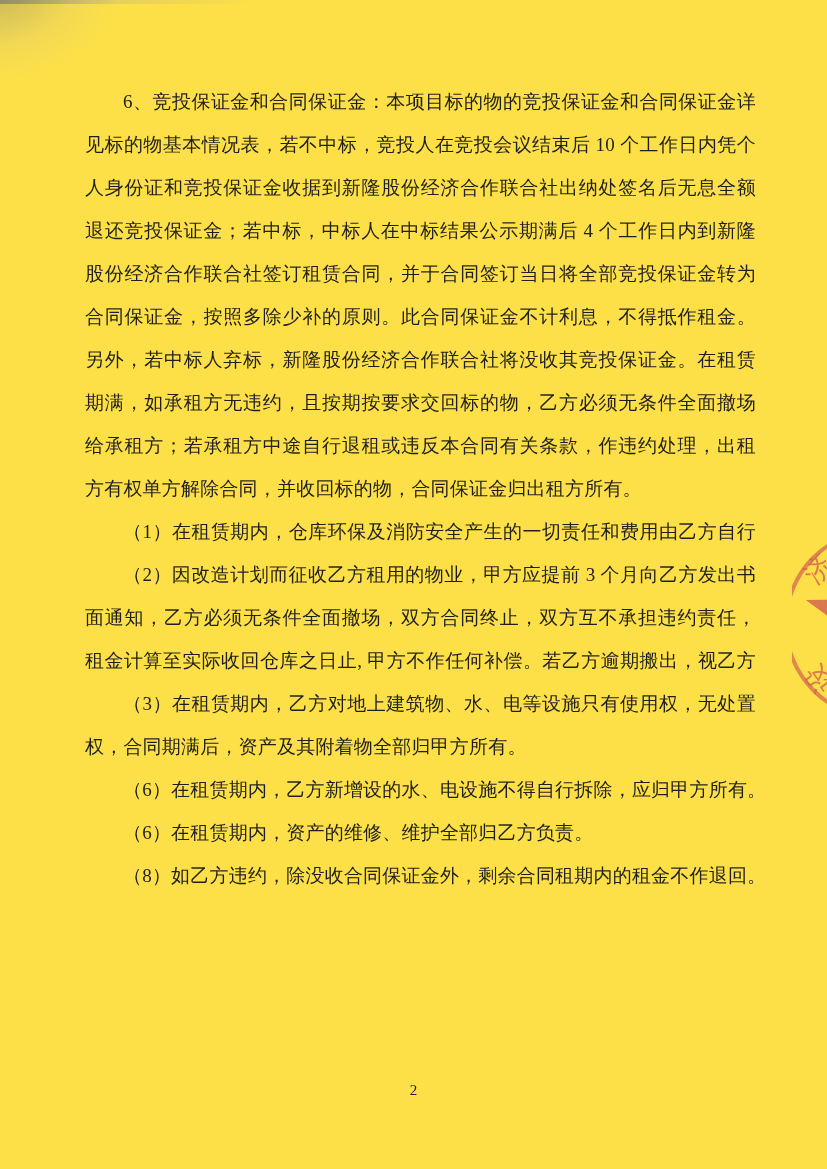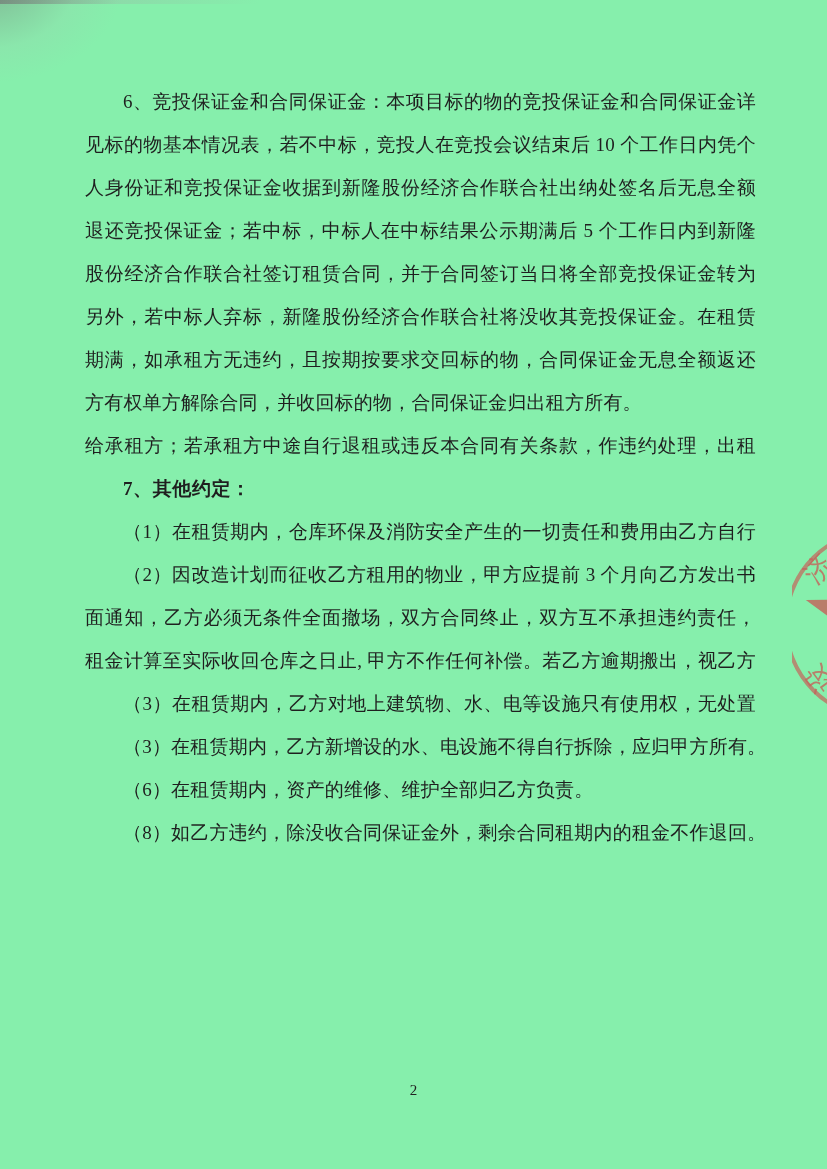--- a/index.html
+++ b/index.html
@@ -40,42 +40,43 @@
   }
   .stamp{
     position:absolute;left:792px;top:526px;
     width:200px;height:210px;
     opacity:.88;
   }
 </style>
 </head>
 <body>
 
-<div class="page" style="background: #86efac;">
+<div class="page" style="background: #fde047;">
 
   <div class="artifact-top"></div>
   <div class="artifact-corner"></div>
 
   <div class="doc-body" style="color: rgb(31, 31, 31);">
       <div class="line indent justify">6、竞投保证金和合同保证金：本项目标的物的竞投保证金和合同保证金详</div>
       <div class="line justify">见标的物基本情况表，若不中标，竞投人在竞投会议结束后 10 个工作日内凭个</div>
       <div class="line justify">人身份证和竞投保证金收据到新隆股份经济合作联合社出纳处签名后无息全额</div>
-      <div class="line justify">退还竞投保证金；若中标，中标人在中标结果公示期满后 5 个工作日内到新隆</div>
+      <div class="line justify">退还竞投保证金；若中标，中标人在中标结果公示期满后 4 个工作日内到新隆</div>
       <div class="line justify">股份经济合作联合社签订租赁合同，并于合同签订当日将全部竞投保证金转为</div>
+      <div class="line justify">合同保证金，按照多除少补的原则。此合同保证金不计利息，不得抵作租金。</div>
       <div class="line justify">另外，若中标人弃标，新隆股份经济合作联合社将没收其竞投保证金。在租赁</div>
-      <div class="line justify">期满，如承租方无违约，且按期按要求交回标的物，合同保证金无息全额返还</div>
+      <div class="line justify">期满，如承租方无违约，且按期按要求交回标的物，乙方必须无条件全面撤场</div>
+      <div class="line justify">给承租方；若承租方中途自行退租或违反本合同有关条款，作违约处理，出租</div>
       <div class="line">方有权单方解除合同，并收回标的物，合同保证金归出租方所有。</div>
-      <div class="line justify">给承租方；若承租方中途自行退租或违反本合同有关条款，作违约处理，出租</div>
-      <div class="line indent bold">7、其他约定：</div>
       <div class="line indent justify">（1）在租赁期内，仓库环保及消防安全产生的一切责任和费用由乙方自行</div>
       <div class="line indent justify">（2）因改造计划而征收乙方租用的物业，甲方应提前 3 个月向乙方发出书</div>
       <div class="line justify">面通知，乙方必须无条件全面撤场，双方合同终止，双方互不承担违约责任，</div>
       <div class="line justify">租金计算至实际收回仓库之日止, 甲方不作任何补偿。若乙方逾期搬出，视乙方</div>
       <div class="line indent justify">（3）在租赁期内，乙方对地上建筑物、水、电等设施只有使用权，无处置</div>
-      <div class="line indent">（3）在租赁期内，乙方新增设的水、电设施不得自行拆除，应归甲方所有。</div>
+      <div class="line">权，合同期满后，资产及其附着物全部归甲方所有。</div>
+      <div class="line indent">（6）在租赁期内，乙方新增设的水、电设施不得自行拆除，应归甲方所有。</div>
       <div class="line indent">（6）在租赁期内，资产的维修、维护全部归乙方负责。</div>
       <div class="line indent">（8）如乙方违约，除没收合同保证金外，剩余合同租期内的租金不作退回。</div>
     </div>
 
   <svg class="stamp" viewBox="0 0 200 210" aria-hidden="true" style="color: rgb(205, 80, 80);">
     <circle class="stamp-ink" cx="88" cy="98" r="94" fill="none" stroke="currentColor" stroke-width="4" opacity="0.7"></circle>
     <path class="stamp-ink" d="M88,20 L105.6,73.7 L162.2,73.9 L116.5,107.3 L133.9,161.1 L88,128 L42.1,161.1 L59.5,107.3 L13.8,73.9 L70.4,73.7 Z" fill="currentColor" opacity="0.82"></path>
     <text class="stamp-ink" x="12" y="52" font-size="27" fill="currentColor" opacity="0.8" transform="rotate(-48 26 42)">济</text>
     <text class="stamp-ink" x="10" y="166" font-size="27" fill="currentColor" opacity="0.8" transform="rotate(-126 24 154)">设</text>
   </svg>

